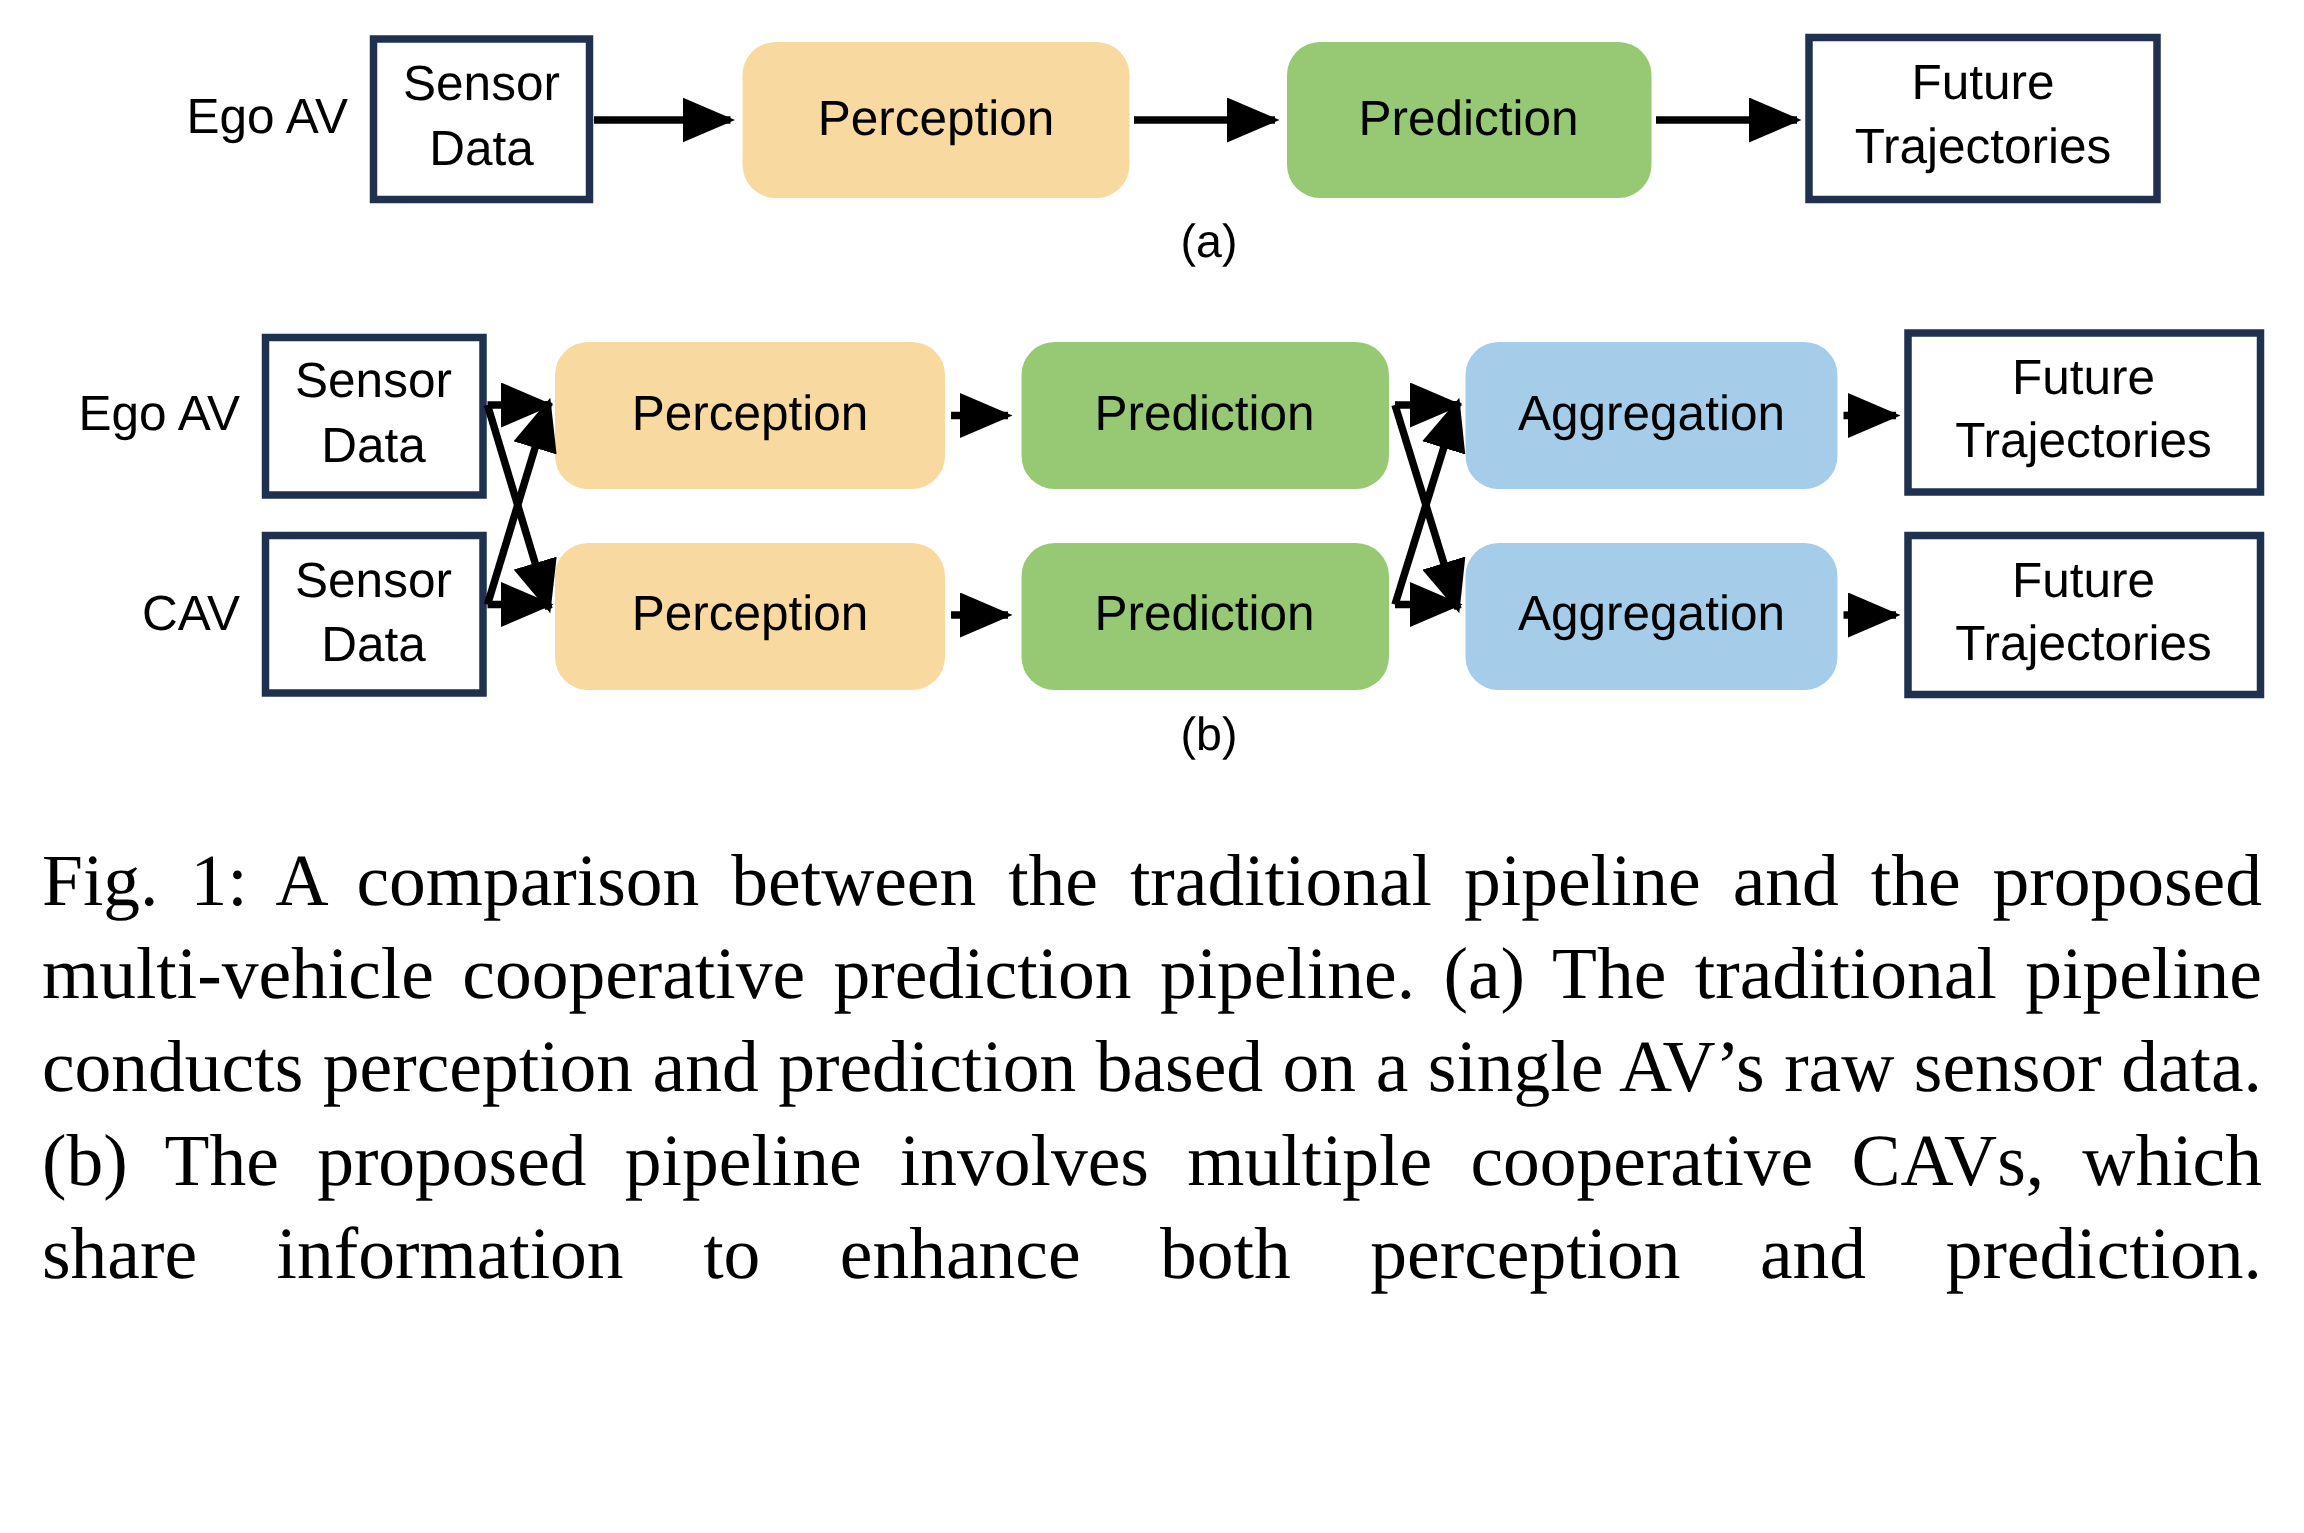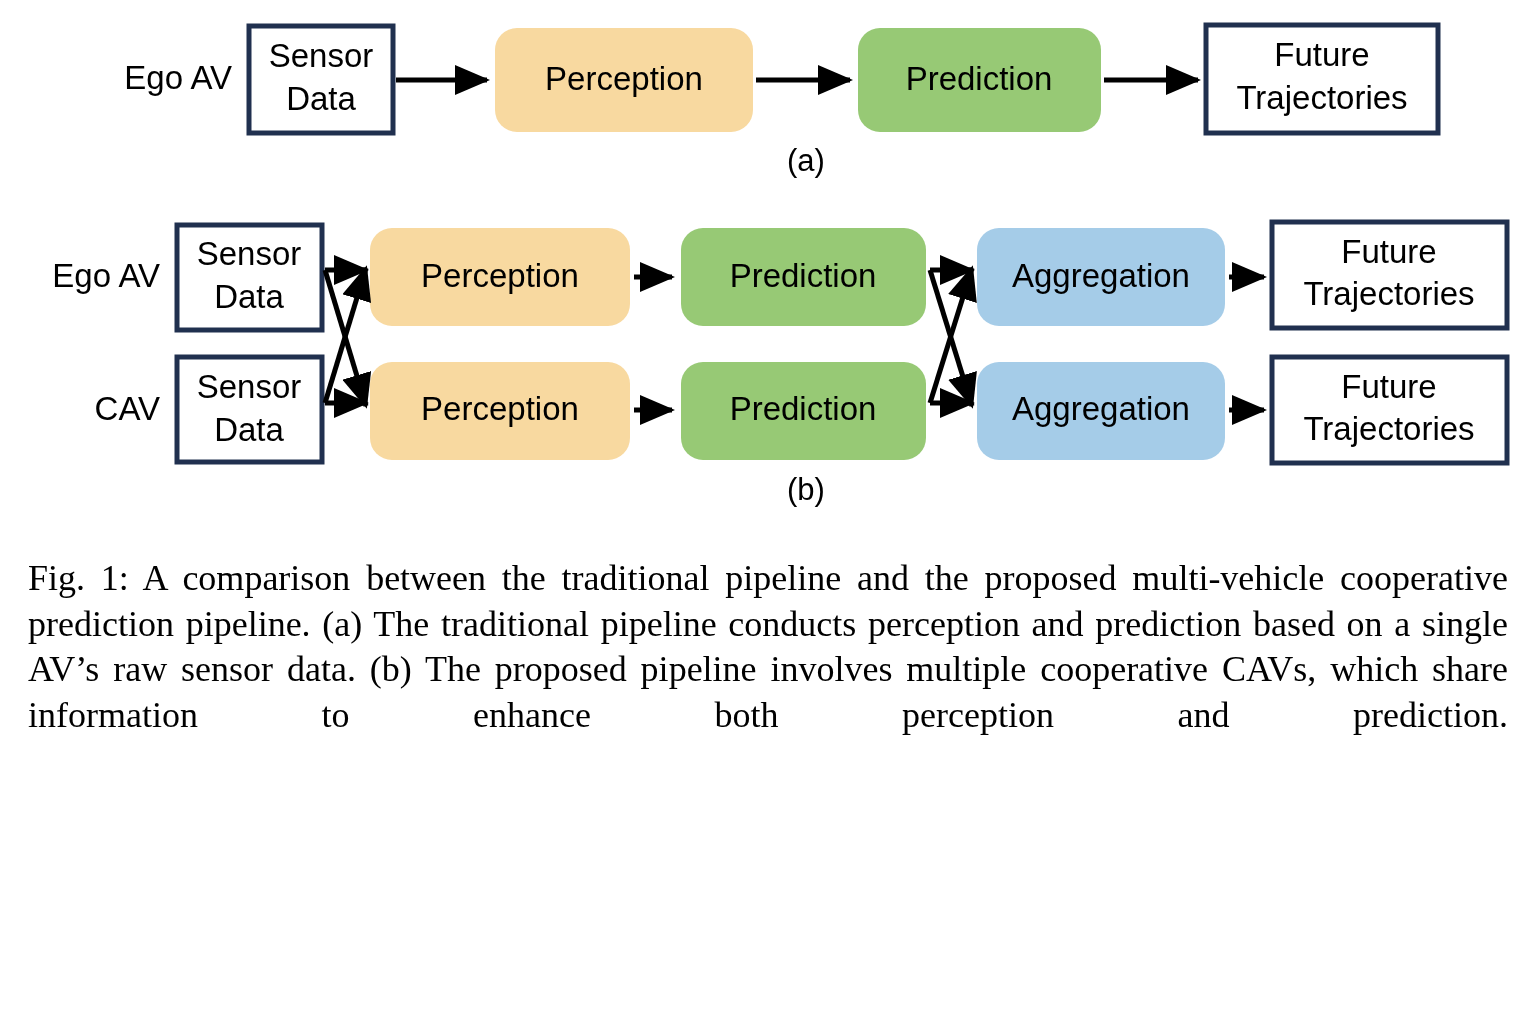--- a/index.html
+++ b/index.html
@@ -60,21 +60,21 @@
     stroke: #000000;
     stroke-width: 5;
     fill: none;
   }
   #caption {
     position: absolute;
     left: 28px;
     top: 556px;
     width: 1480px;
     font-family: "Liberation Serif", serif;
-    font-size: 36px;
+    font-size: 49px;
     line-height: 1.27;
     text-align: justify;
     text-justify: inter-word;
     color: #000000;
   }
   #caption::after {
     content: "";
     display: inline-block;
     width: 100%;
   }

